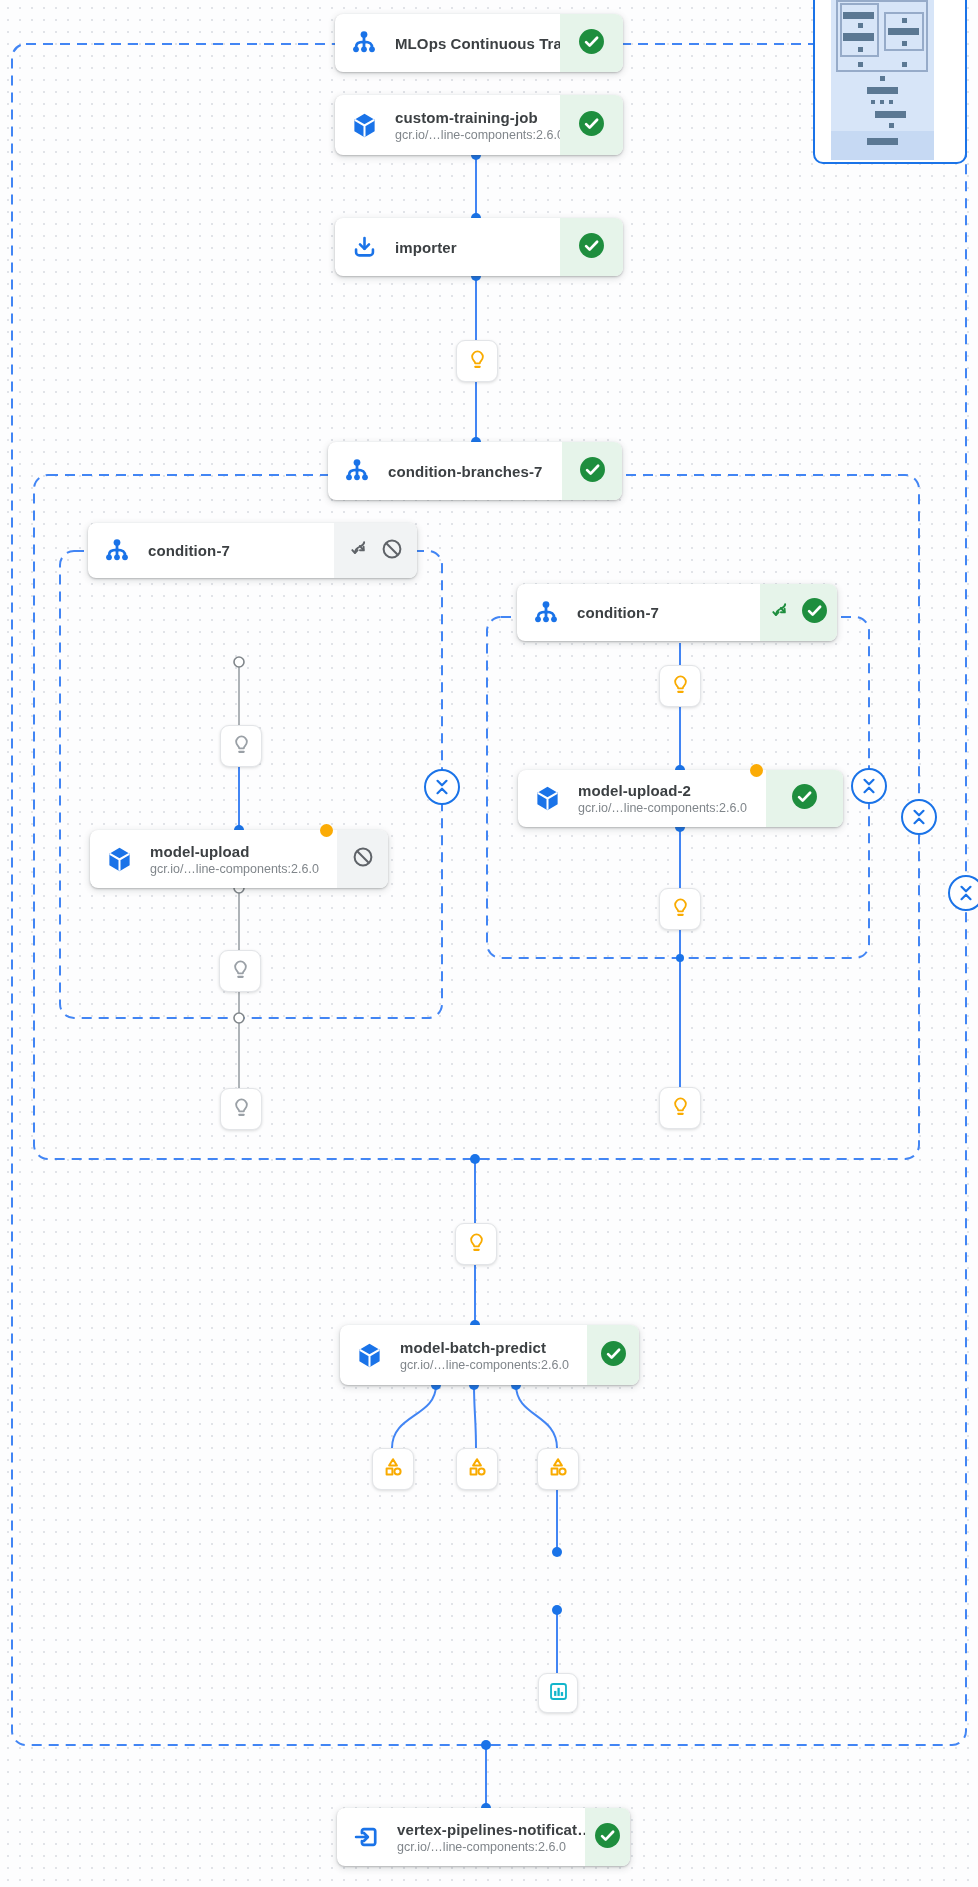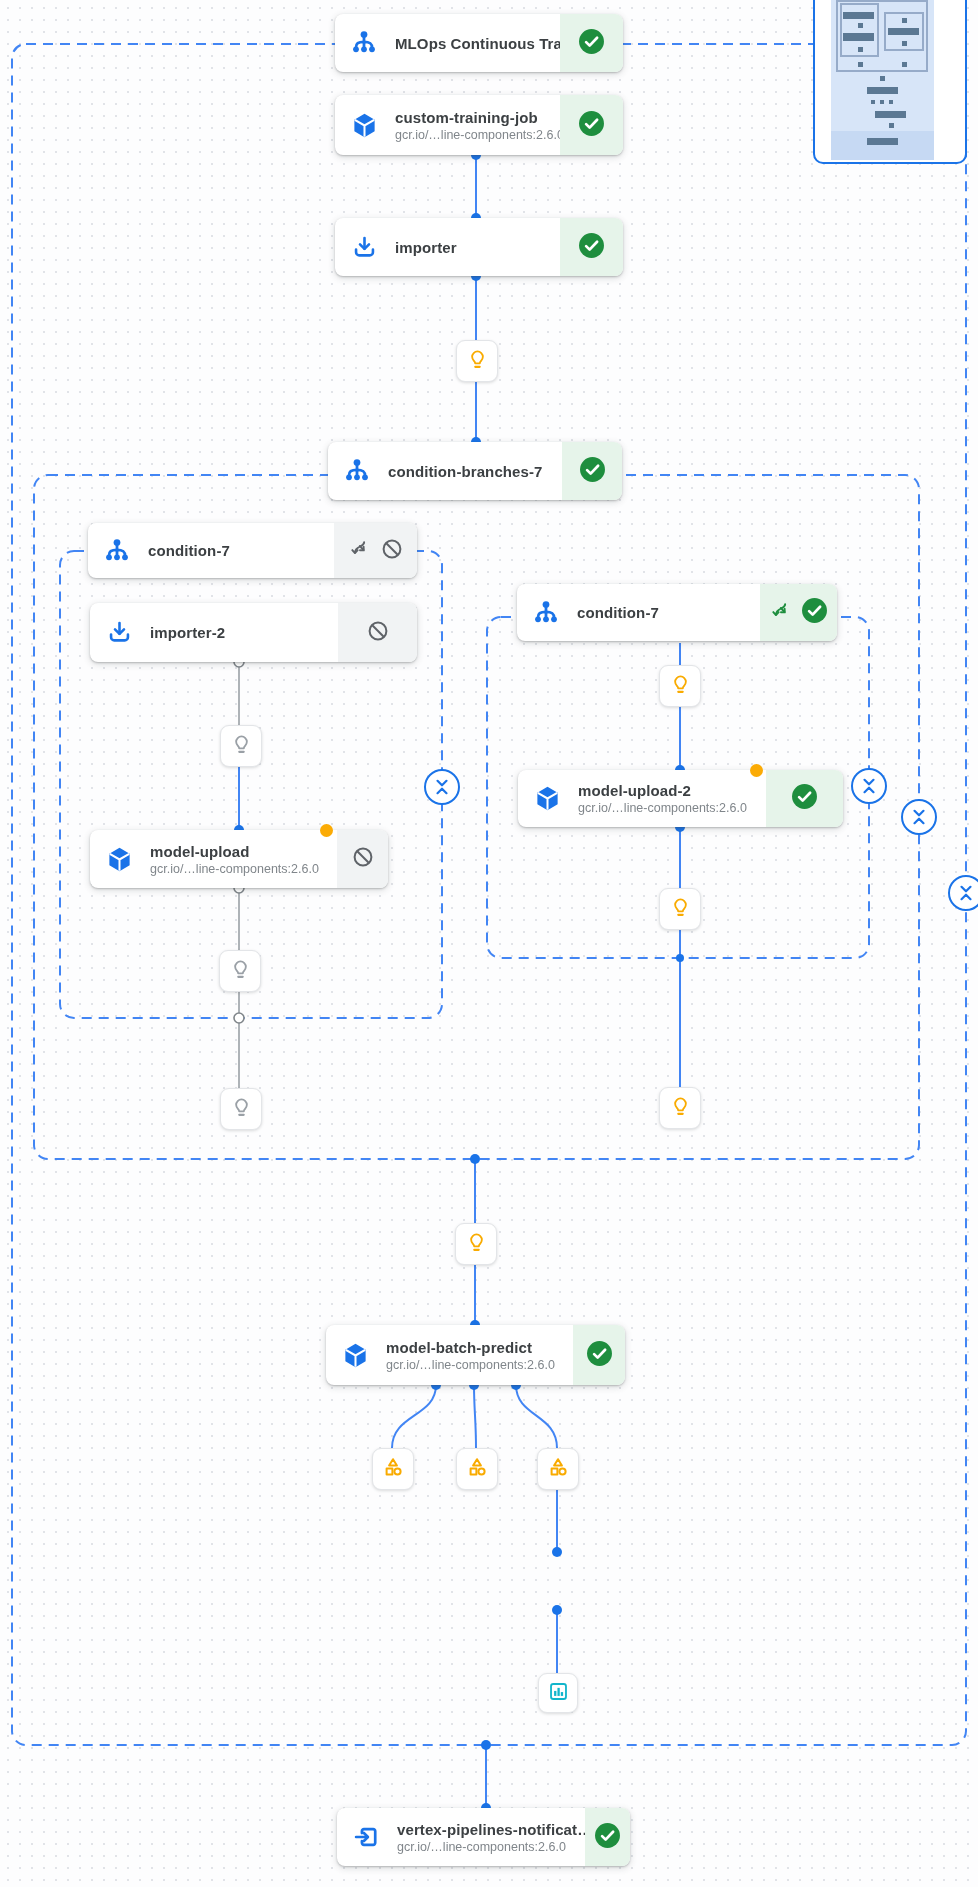--- a/index.html
+++ b/index.html
@@ -233,38 +233,20 @@
             <path d="M12.9 8.7 L16.8 13.1"></path>
             <path d="M13.1 13.4 L17.2 13.5 L17 9.4"></path>
           </svg></span>
       <span><svg width="24" height="24" viewBox="0 0 24 24" fill="none" stroke="#5f6368" stroke-width="2">
             <circle cx="12" cy="12" r="8.4"></circle>
             <line x1="6.3" y1="6.3" x2="17.7" y2="17.7"></line>
           </svg></span>
     </div>
   </div>
 
-  <div class="node" style="left:90px;top:603px;width:327px;height:59px">
-    <span class="nicon">
-      <svg width="27" height="27" viewBox="0 0 24 24" fill="none" stroke="#1a73e8" stroke-width="2.3" stroke-linecap="round" stroke-linejoin="round">
-          <path d="M12 3.5 V13"></path>
-          <path d="M8 9.2 L12 13.2 L16 9.2"></path>
-          <path d="M4.5 13.8 v2.4 a2.8 2.8 0 0 0 2.8 2.8 h9.4 a2.8 2.8 0 0 0 2.8 -2.8 v-2.4"></path>
-        </svg>
-    </span>
-    <div class="ntxt">
-        <div class="ttl">importer-2</div>
-      </div>
-    <div class="nstat skip" style="width:79px">
-      <span><svg width="24" height="24" viewBox="0 0 24 24" fill="none" stroke="#5f6368" stroke-width="2">
-            <circle cx="12" cy="12" r="8.4"></circle>
-            <line x1="6.3" y1="6.3" x2="17.7" y2="17.7"></line>
-          </svg></span>
-    </div>
-  </div>
 
   <div class="node" style="left:517px;top:584px;width:320px;height:57px">
     <span class="nicon">
       <svg width="30" height="30" viewBox="0 0 24 24" fill="none">
           <circle cx="12" cy="5.2" r="2.7" fill="#1a73e8"></circle>
           <g stroke="#1a73e8" stroke-width="2.2" stroke-linecap="round">
             <path d="M12 7.9 V12"></path>
             <path d="M12 11 C7.2 11 5.6 12.4 5.6 15.6"></path>
             <path d="M12 11 V15.6"></path>
             <path d="M12 11 C16.8 11 18.4 12.4 18.4 15.6"></path>
@@ -324,21 +306,21 @@
     </div>
     <div class="nstat ok" style="width:77px">
       <span><svg width="27" height="27" viewBox="0 0 26 26">
             <circle cx="13" cy="13" r="12" fill="#1e8e3e"></circle>
             <path d="M7.8 13.6 L11.2 17 L18.4 9.4" stroke="#fff" stroke-width="2.6" fill="none" stroke-linecap="round" stroke-linejoin="round"></path>
           </svg></span>
     </div>
   </div>
   <div class="odot" style="left:750px;top:764px"></div>
 
-  <div class="node" style="left:326px;top:1325px;width:299px;height:60px">
+  <div class="node" style="left:340px;top:1325px;width:299px;height:60px">
     <span class="nicon">
       <svg width="27" height="27" viewBox="0 0 24 24">
           <polygon points="12,1.6 21,6.8 21,17.2 12,22.4 3,17.2 3,6.8" fill="#1a73e8"></polygon>
           <path d="M3.4 7 L12 12 L20.6 7 M12 12 V22" stroke="#fff" stroke-width="1.8" fill="none"></path>
         </svg>
     </span>
     <div class="ntxt">
       <div class="ttl">model-batch-predict</div>
       <div class="sub">gcr.io/…line-components:2.6.0</div>
     </div>

